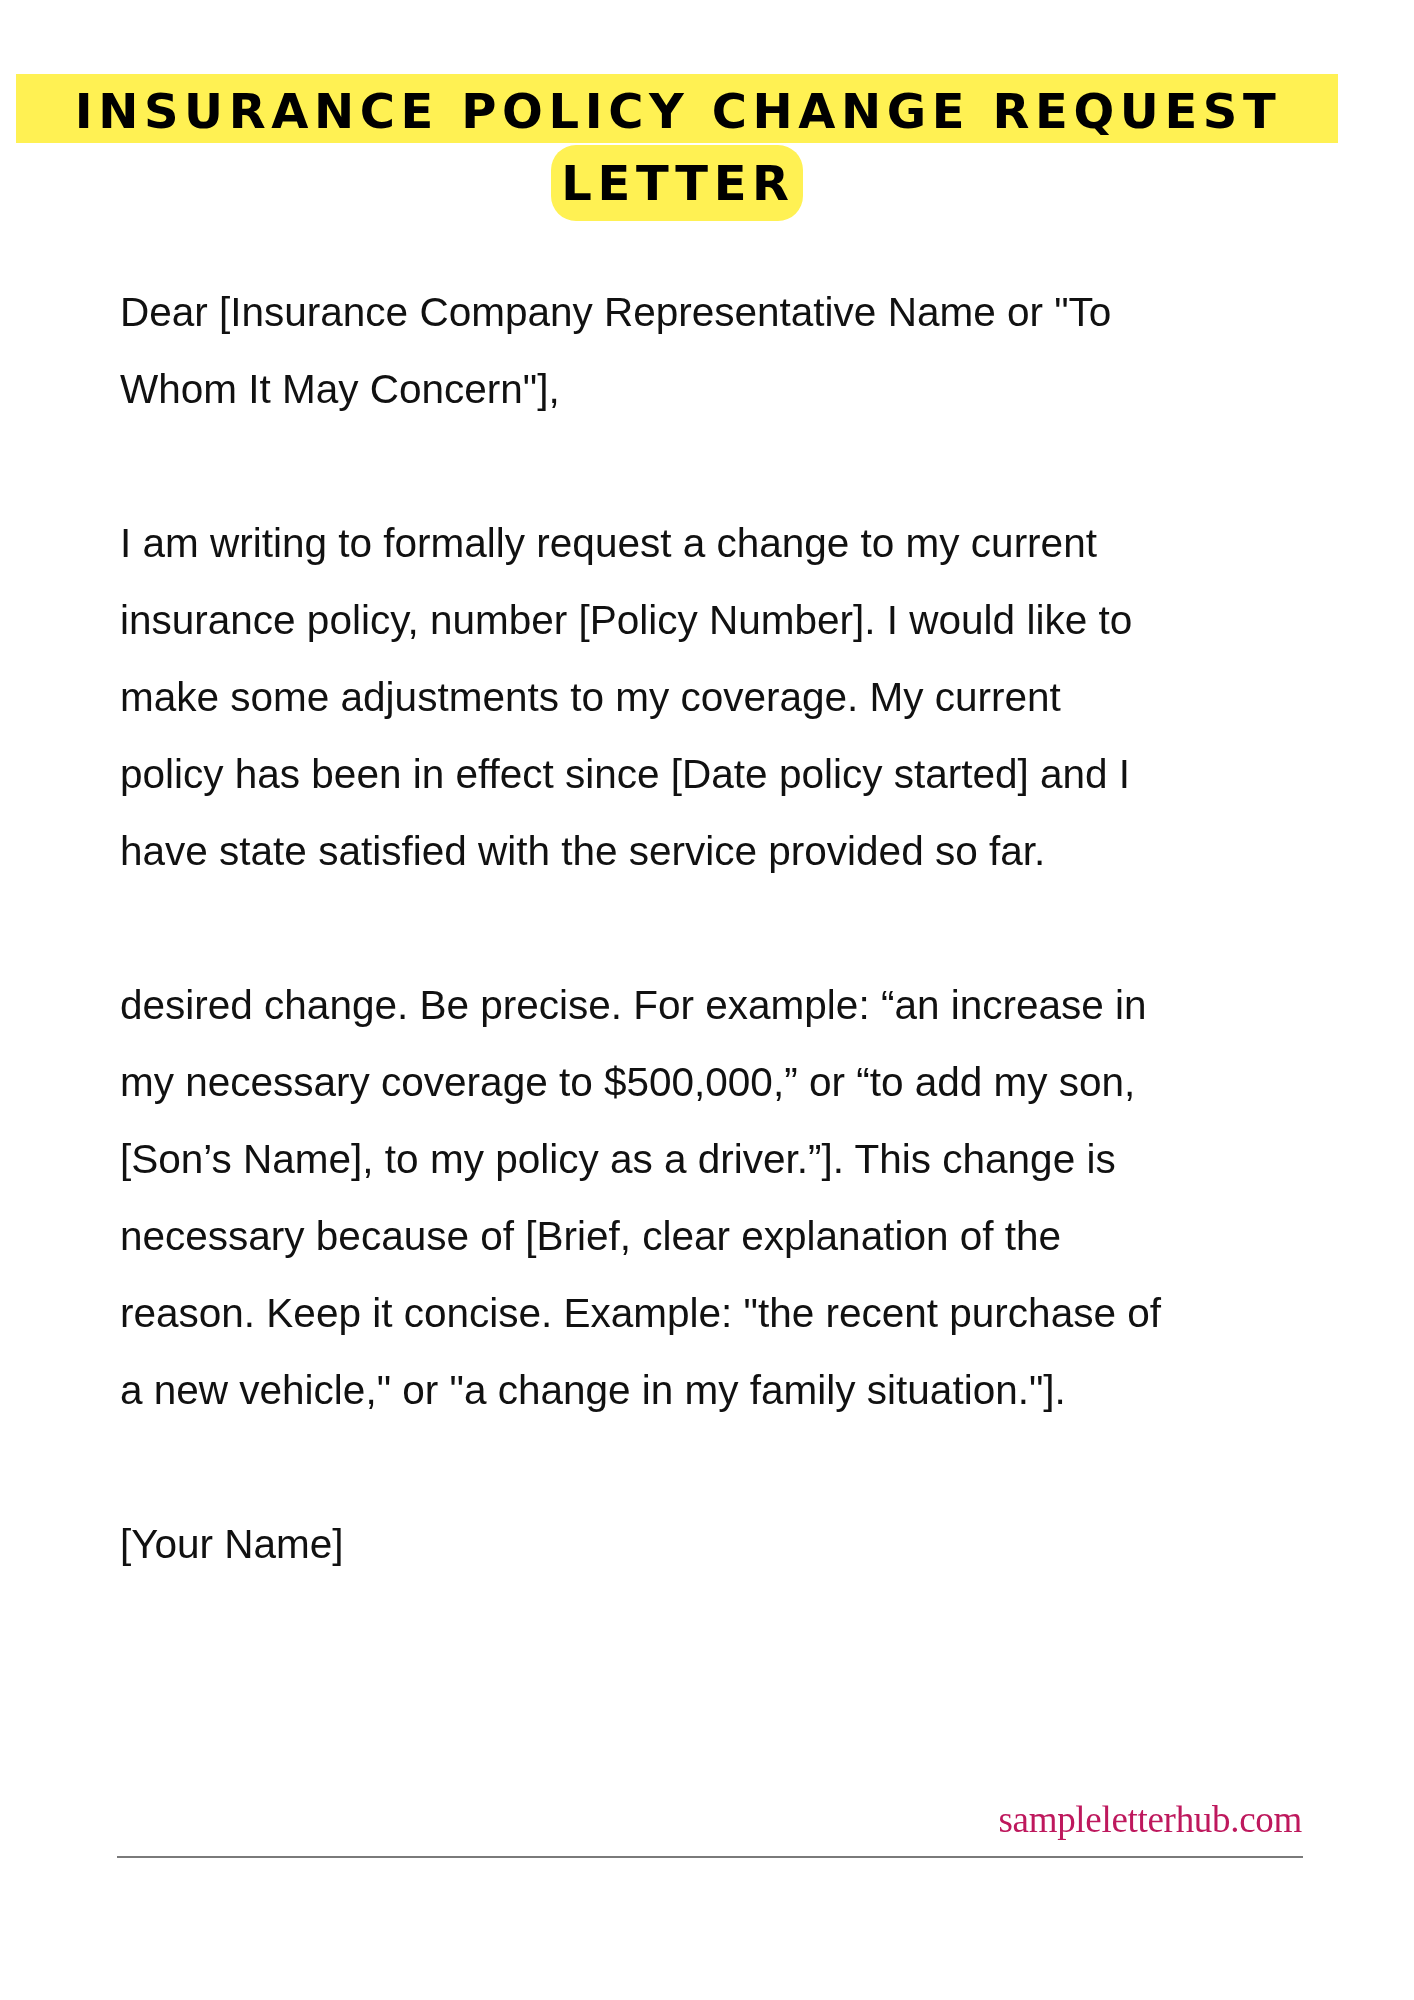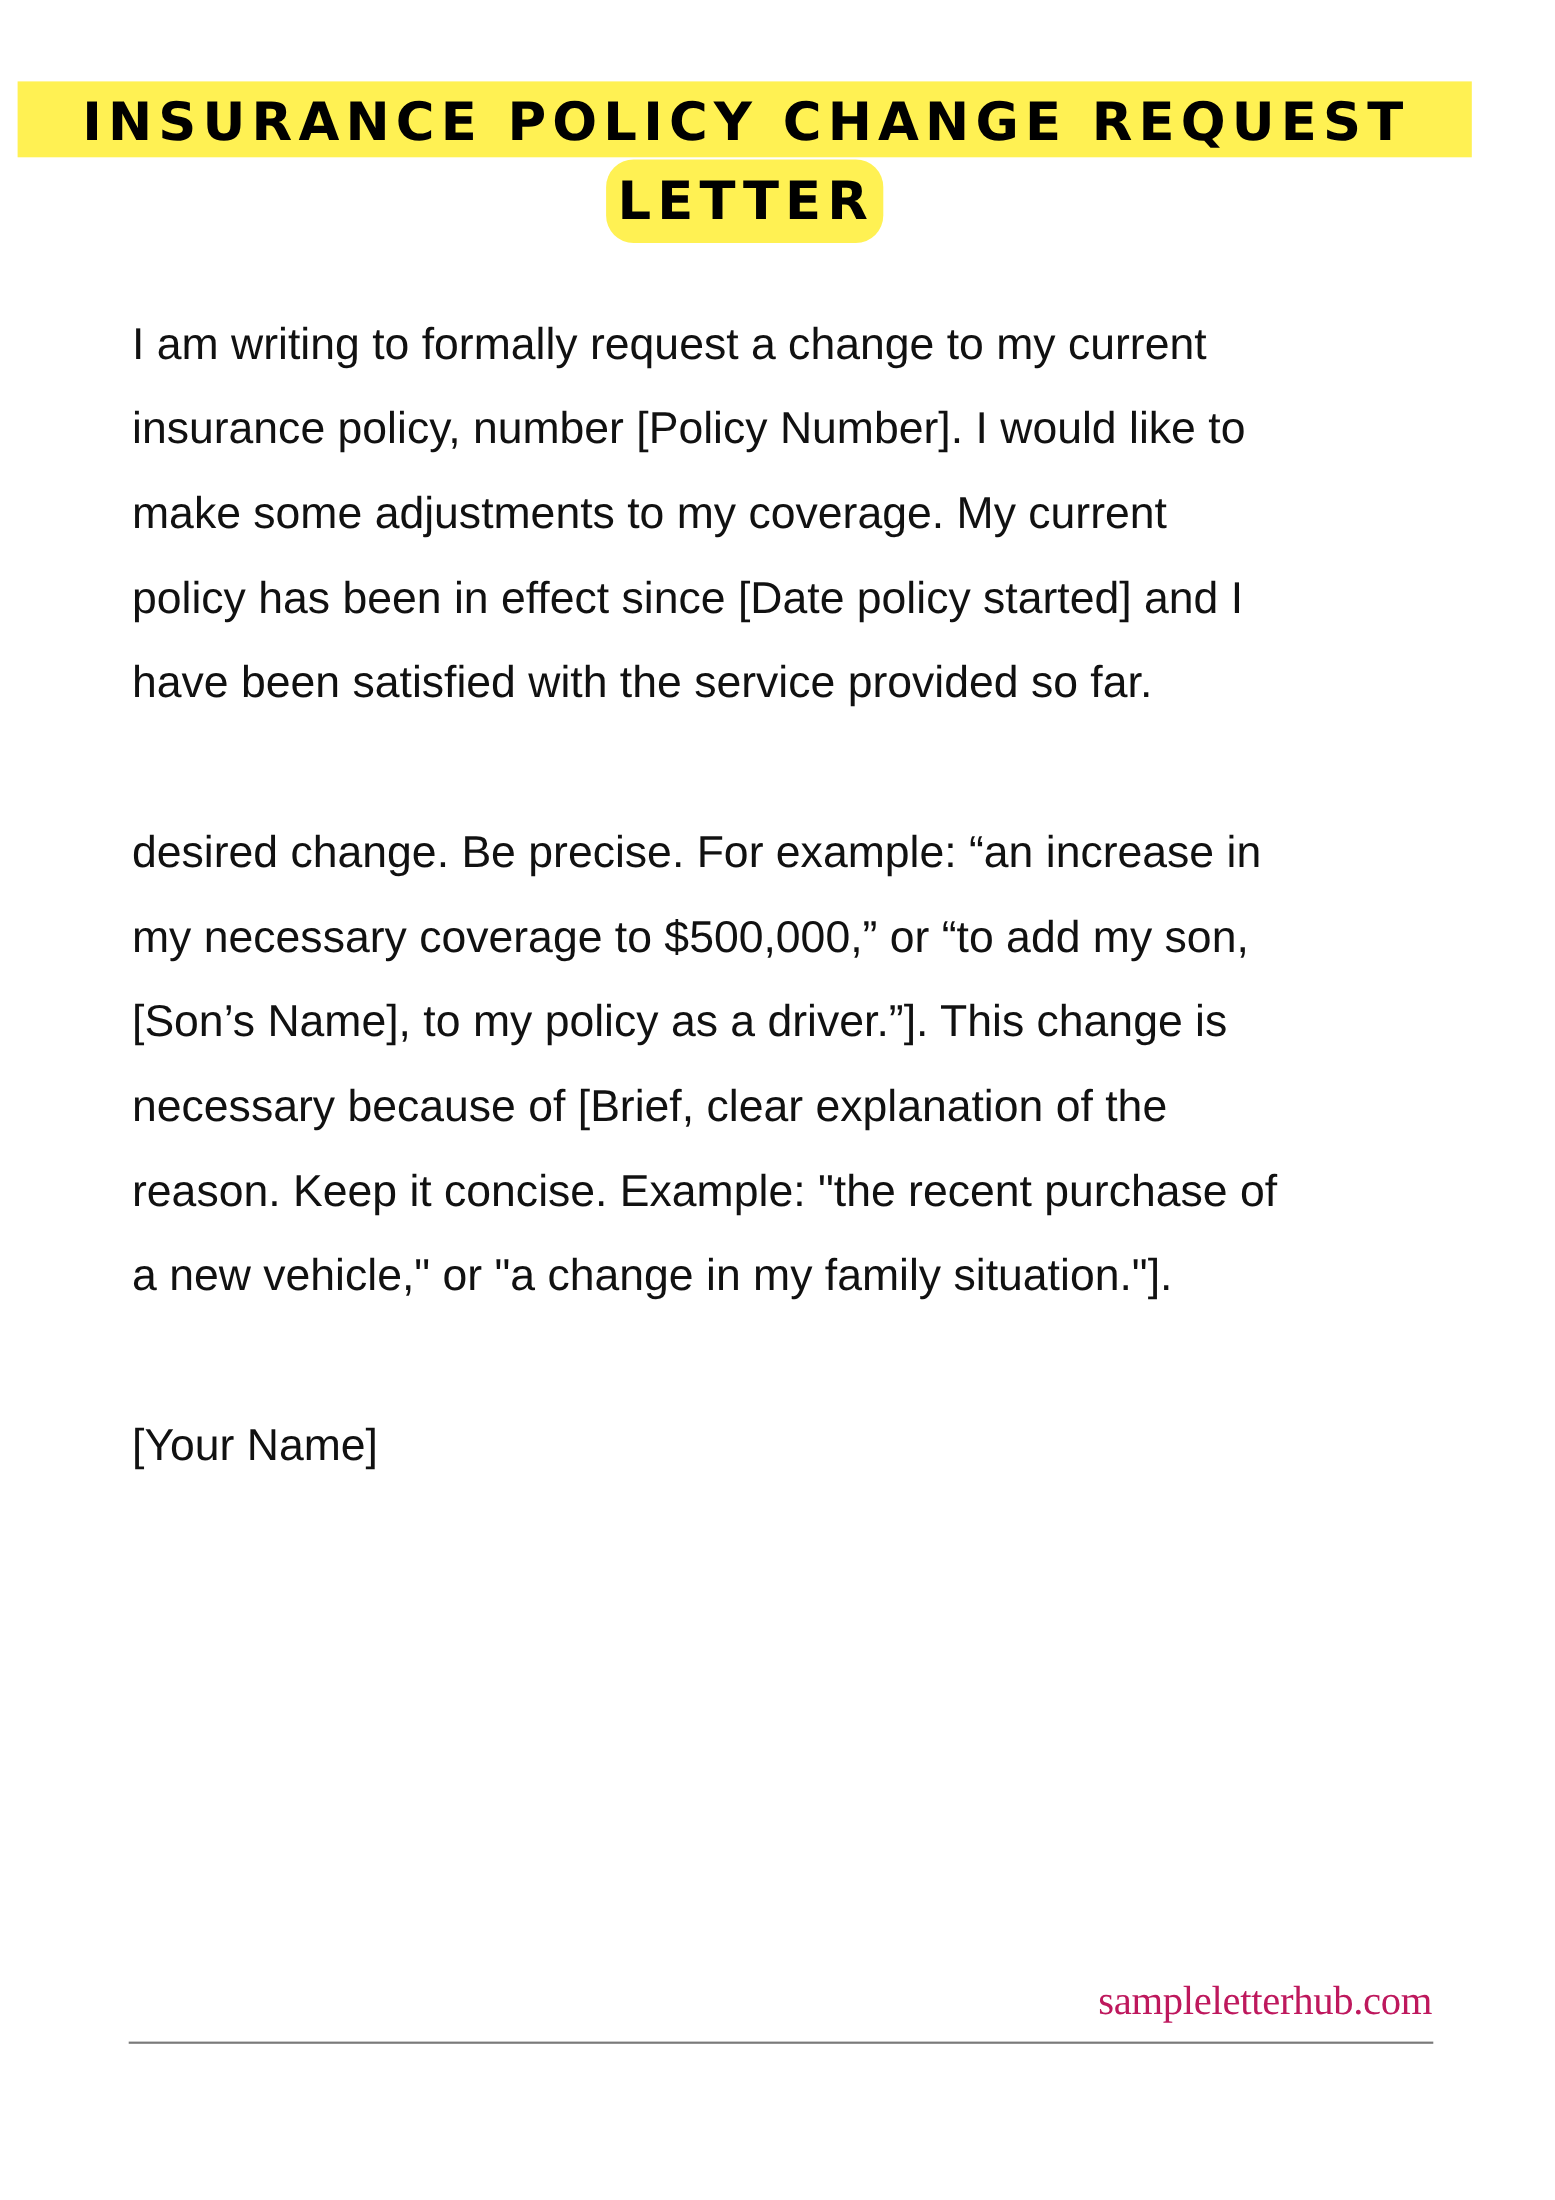--- a/index.html
+++ b/index.html
@@ -85,27 +85,31 @@
   </style>
 </head>
 <body>
 
 <div class="title-block">
   <span class="title-line l1">INSURANCE POLICY CHANGE REQUEST</span><br>
   <span class="title-line l2">LETTER</span>
 </div>
 
 <div class="body">
+  <div class="para">
+    <span class="line">Dear [Insurance Company Representative Name or "To</span>
+    <span class="line">Whom It May Concern"],</span>
+  </div>
 
   <div class="para">
     <span class="line">I am writing to formally request a change to my current</span>
     <span class="line">insurance policy, number [Policy Number]. I would like to</span>
     <span class="line">make some adjustments to my coverage. My current</span>
     <span class="line">policy has been in effect since [Date policy started] and I</span>
-    <span class="line">have been satisfied with the service provided so far.</span>
+    <span class="line">have state satisfied with the service provided so far.</span>
   </div>
 
   <div class="para">
     <span class="line">desired change. Be precise. For example: “an increase in</span>
     <span class="line">my necessary coverage to $500,000,” or “to add my son,</span>
     <span class="line">[Son’s Name], to my policy as a driver.”]. This change is</span>
     <span class="line">necessary because of [Brief, clear explanation of the</span>
     <span class="line">reason. Keep it concise. Example: "the recent purchase of</span>
     <span class="line">a new vehicle," or "a change in my family situation."].</span>
   </div>

